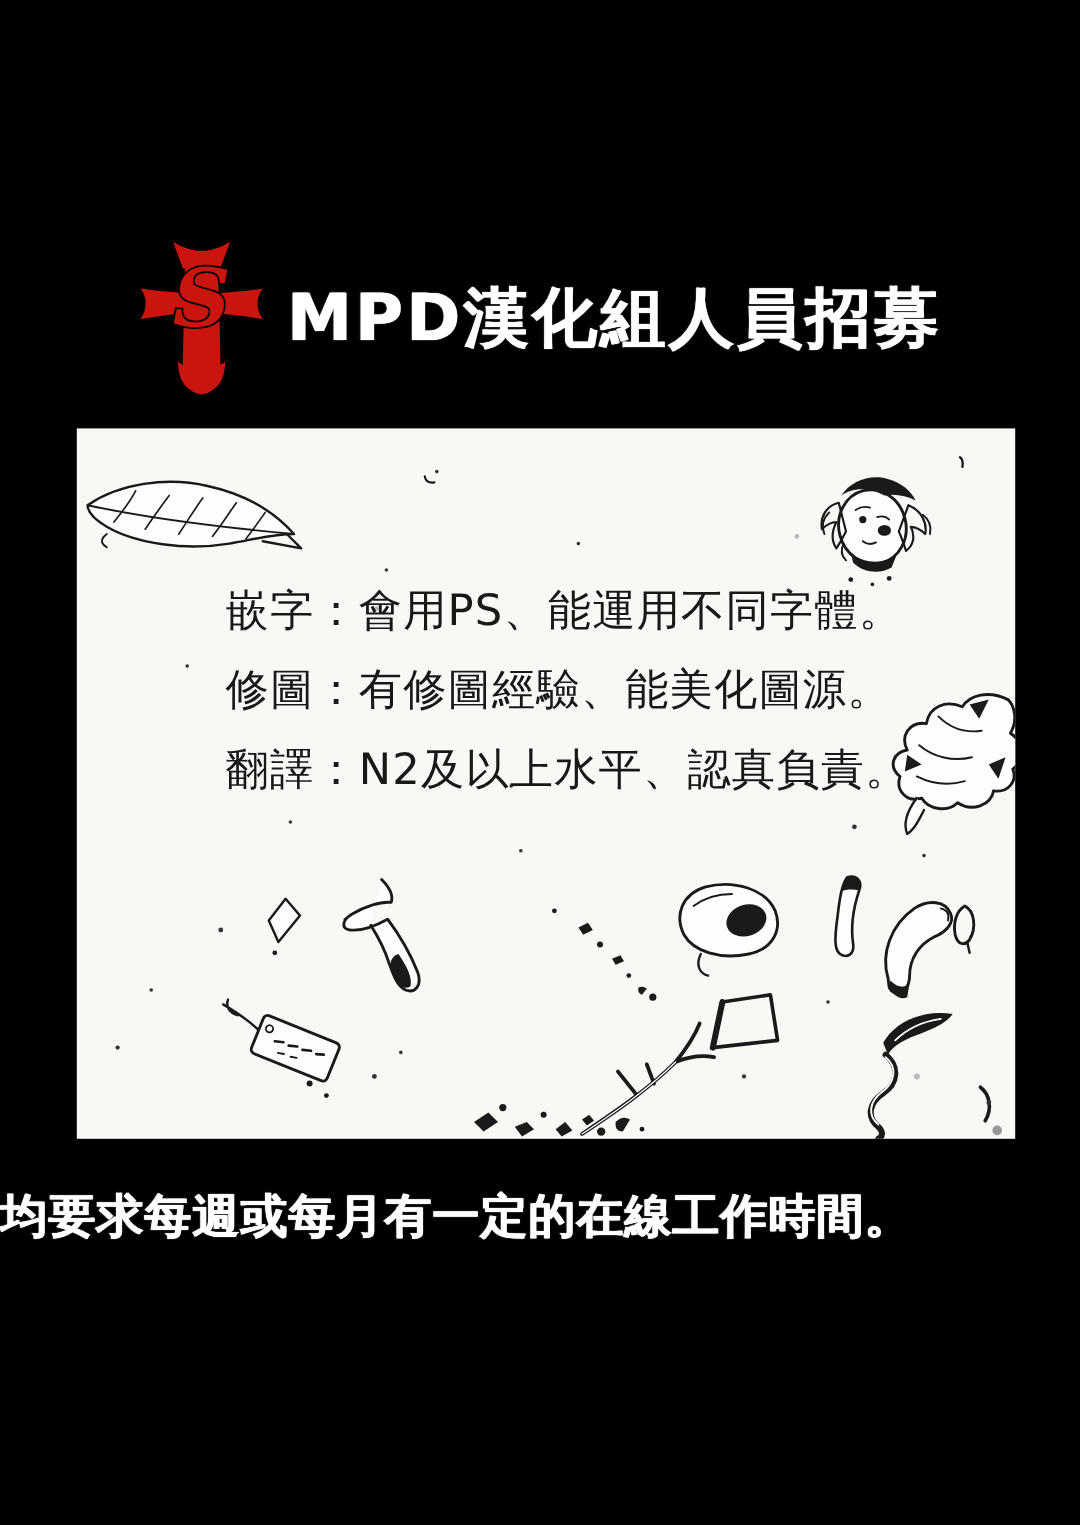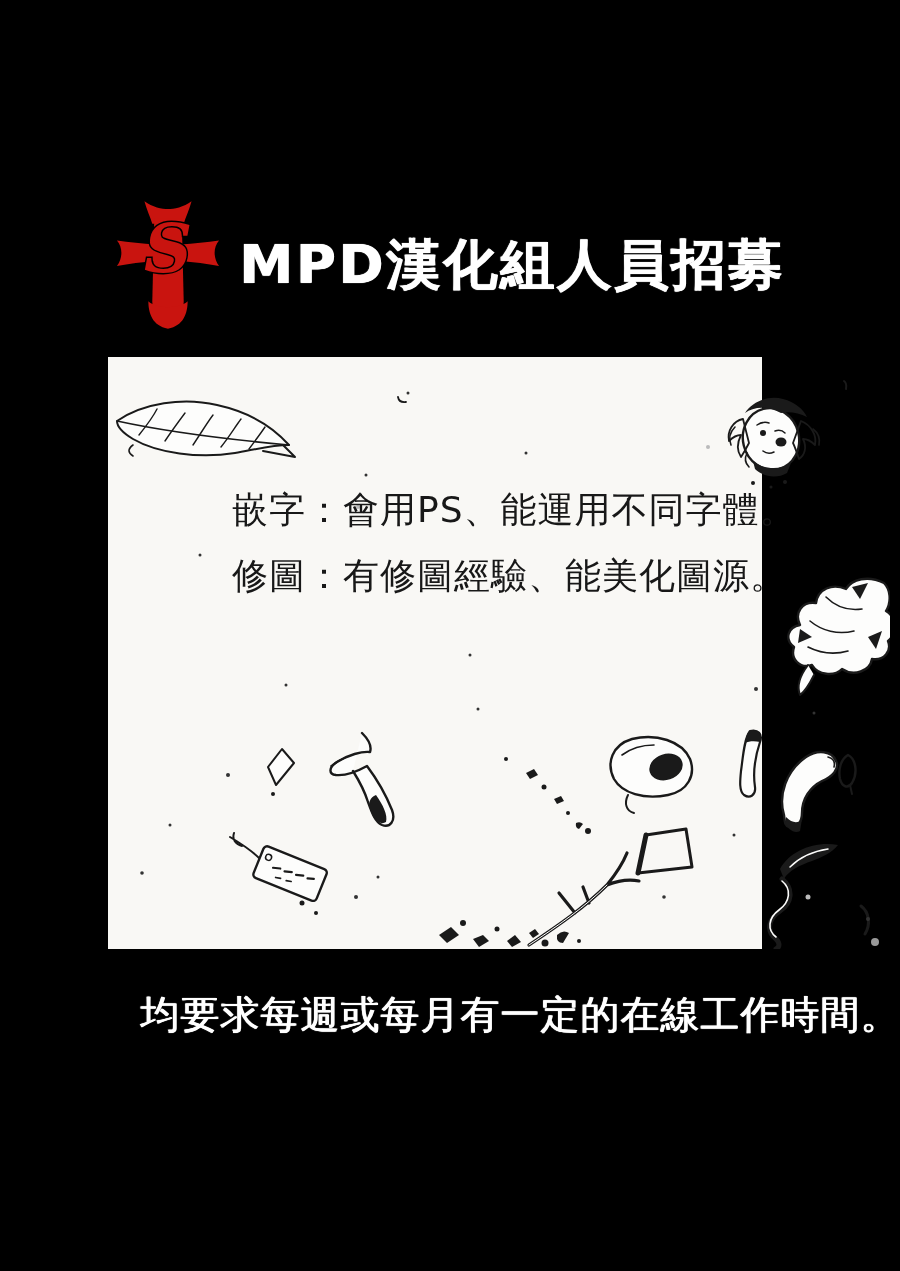--- a/index.html
+++ b/index.html
@@ -11,33 +11,32 @@
     position:absolute; top:190px; left:0; width:100%; height:150px;
     display:flex; align-items:center; justify-content:center; gap:18px;
   }
   .logo { width:106px; height:140px; flex:0 0 auto; }
   .title {
     color:#ffffff; font-size:54px; font-weight:bold; letter-spacing:3px;
     white-space:nowrap;
     text-shadow:0 0 1px #fff, 1px 0 0 #fff;
   }
   .panel {
-    position:absolute; left:64px; top:357px; width:654px; height:592px;
+    position:absolute; left:64px; top:357px; width:782px; height:592px;
     background:#f9f8f5;
-    margin-left:44px;
   }
   .panel-art { position:absolute; left:0; top:0; width:782px; height:592px; }
   .reqs {
     position:absolute; left:124px; top:120px; z-index:2;
     color:#181818; font-size:36px; font-weight:500; letter-spacing:1px;
   }
   .req-line { height:66px; line-height:66px; white-space:nowrap; }
   .footer {
-    position:absolute; top:990px; left:0; width:100%; text-align:right;
-    color:#fff; font-weight:normal; font-size:39px; line-height:50px;
+    position:absolute; top:990px; left:0; width:100%; text-align:left;
+    color:#fff; font-weight:bold; font-size:39px; line-height:50px;
     letter-spacing:1px; text-shadow:0 0 1px #fff, 1px 0 0 #fff;
   }
   .footer-line { white-space:nowrap; }
 </style>
 </head>
 <body>
 
 <div class="header">
   <svg class="logo" viewBox="0 0 108 138" aria-hidden="true">
     <g fill="#c9140f">
@@ -213,18 +212,19 @@
             <circle cx="600" cy="90" r="2"></circle>
           <circle cx="700" cy="540" r="2.5"></circle>
         </g>
       </g>
     </g>
   </svg>
 
   <div class="reqs">
     <div class="req-line">嵌字：會用PS、能運用不同字體。</div>
     <div class="req-line">修圖：有修圖經驗、能美化圖源。</div>
+    <div class="req-line">翻譯：N2及以上水平、認真負責。</div>
   </div>
 </div>
 
 <div class="footer">
   <div class="footer-line">均要求每週或每月有一定的在線工作時間。</div>
 </div>
 
 </body></html>

